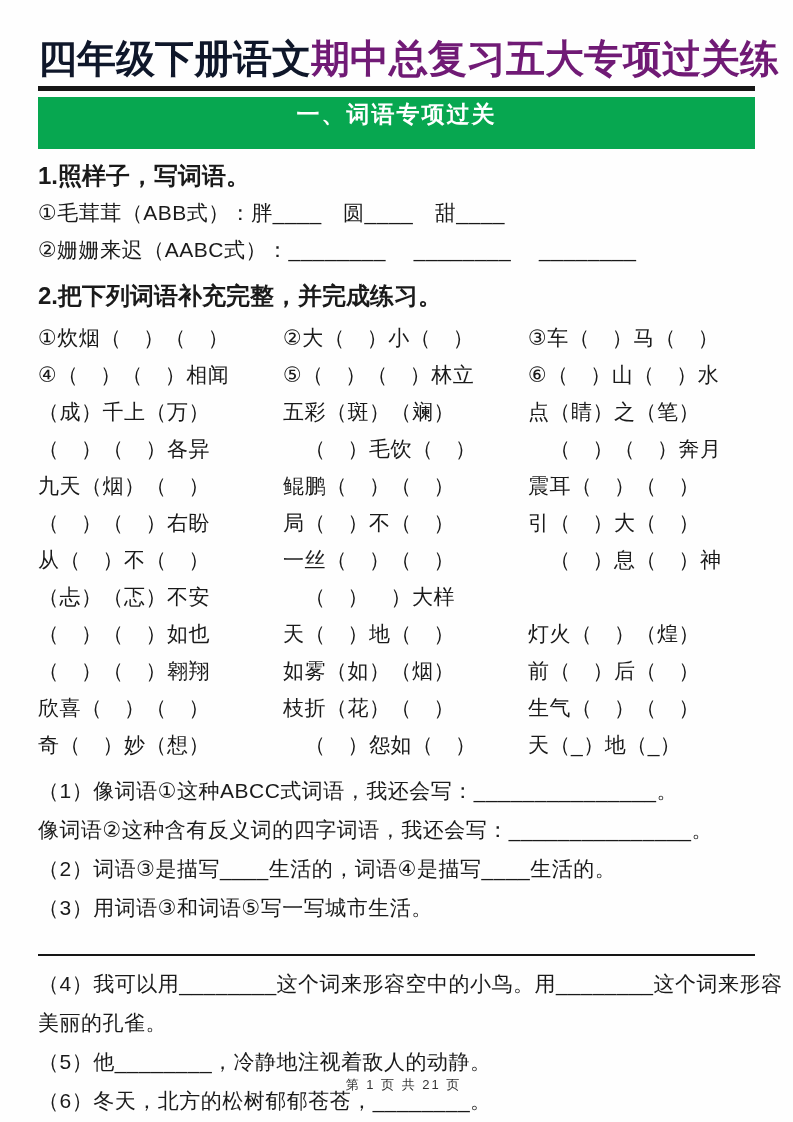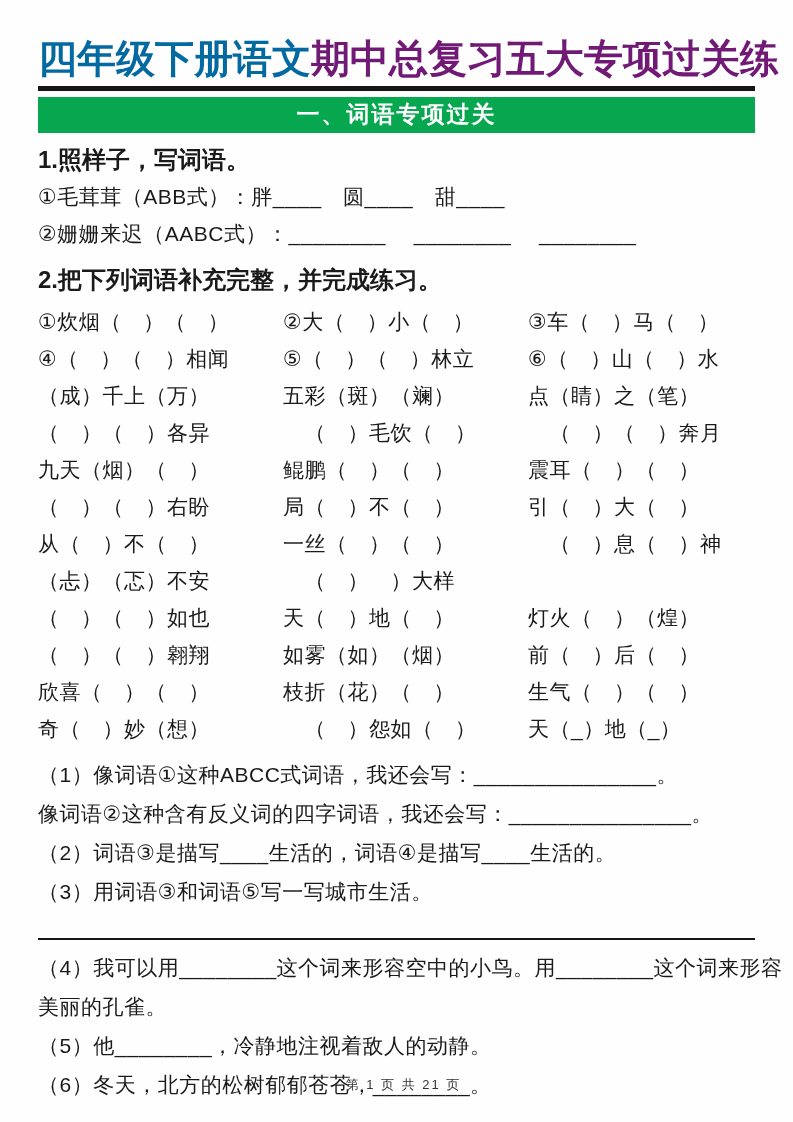--- a/index.html
+++ b/index.html
@@ -20,39 +20,39 @@
 
   
   .title {
     margin-top: 36px;
     font-size: 39px;
     font-weight: 900;
     line-height: 1.18;
     white-space: nowrap;
     letter-spacing: 0px;
   }
-  .title .black-part { color: #0369a1; }
+  .title .black-part { color: #0f172a; }
   .title .red-part { color: #701a75; }
 
   .double-rule {
     margin-top: 4px;
     height: 3px;
     border-top: 3px solid #161616;
     border-bottom: 2px solid #161616;
   }
 
   
   .banner {
     margin-top: 6px;
     background: #07a750;
     color: #ffffff;
     font-size: 23px;
     font-weight: bold;
     text-align: center;
-    height: 36px;
+    height: 52px;
     line-height: 34px;
     letter-spacing: 2px;
   }
 
   
   .ex-heading {
     font-size: 24px;
     font-weight: bold;
     line-height: 30px;
     margin-top: 12px;

